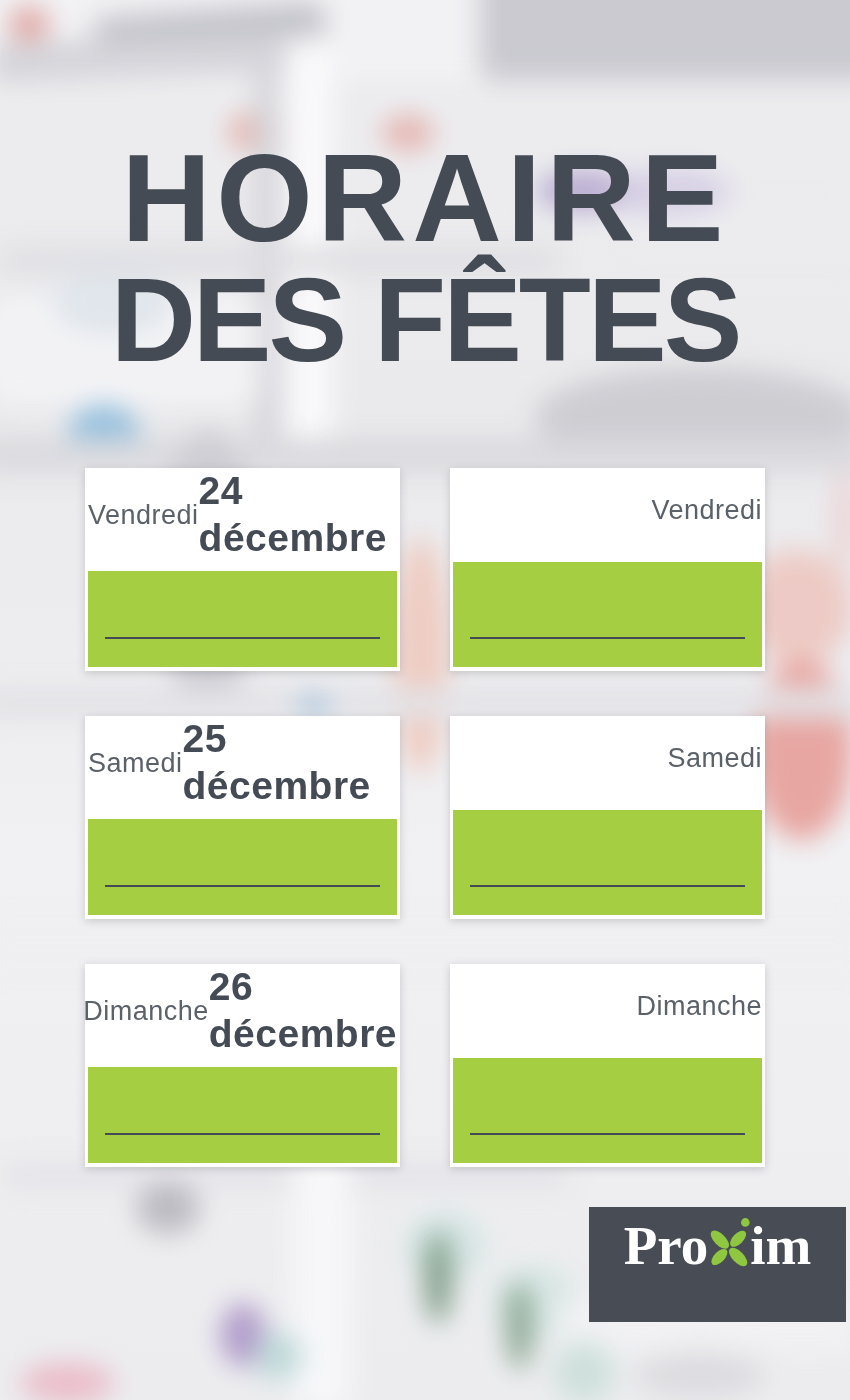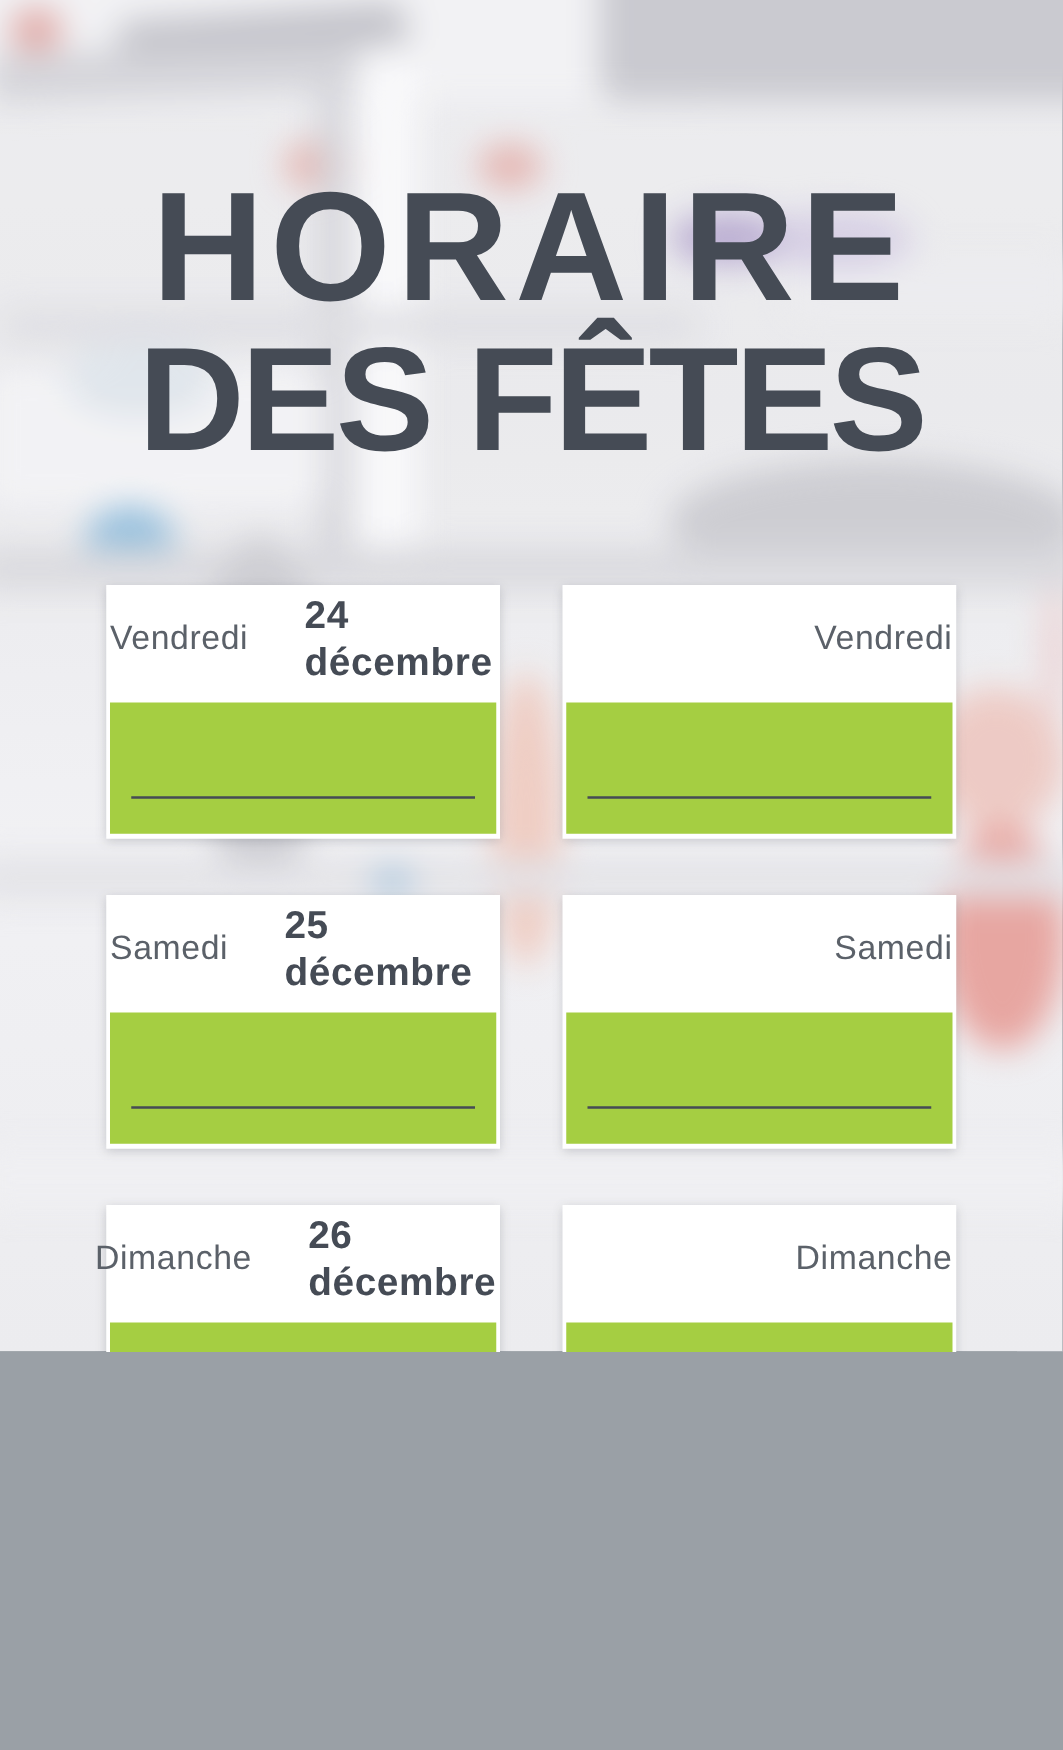--- a/index.html
+++ b/index.html
@@ -6,21 +6,21 @@
     --green:#a5ce42;
     --logo-green:#8fc741;
     --slate:#454b55;
     --day:#5b6169;
     --logo-bg:#474c55;
   }
   *{margin:0;padding:0;box-sizing:border-box;}
   html,body{background:#9aa0a6;}
   .poster{
     position:relative;
-    width:850px;height:1081px;
+    width:850px;height:1400px;
     margin:0 auto;
     overflow:hidden;
     background:linear-gradient(180deg,#ededef 0%,#e9e9eb 30%,#f1f1f3 62%,#ececee 100%);
     font-family:"Liberation Sans", sans-serif;
     padding-left:32px;
   }
   
   .bg{position:absolute;left:-25px;top:-25px;right:-25px;bottom:-25px;filter:blur(13px);}
   .bg i{position:absolute;display:block;border-radius:50%;}
   .bg i.band{border-radius:12px;}
@@ -83,21 +83,21 @@
     padding:0 3px 4px 3px;
     display:flex;flex-direction:column;
     box-shadow:0 2px 8px rgba(90,95,105,.28);
   }
   .card-header{
     flex:0 0 94px;
     display:flex;flex-direction:row;justify-content:flex-end;align-items:center;
     padding-bottom:9px;
   }
   .card-day{font-size:27px;color:var(--day);line-height:1.2;letter-spacing:.5px;}
-  .card-date{font-size:31px;font-weight:bold;color:var(--slate);line-height:1.2;letter-spacing:.5px;margin-left:45px;}
+  .card-date{font-size:39px;font-weight:bold;color:var(--slate);line-height:1.2;letter-spacing:.5px;}
   .card-date sup{font-size:0.55em;vertical-align:0.45em;}
   .card-green{
     flex:1;position:relative;background:var(--green);
   }
   .write-line{
     position:absolute;left:17px;right:17px;bottom:28px;height:2px;
     background:var(--slate);
   }
   
   .logo-box{

